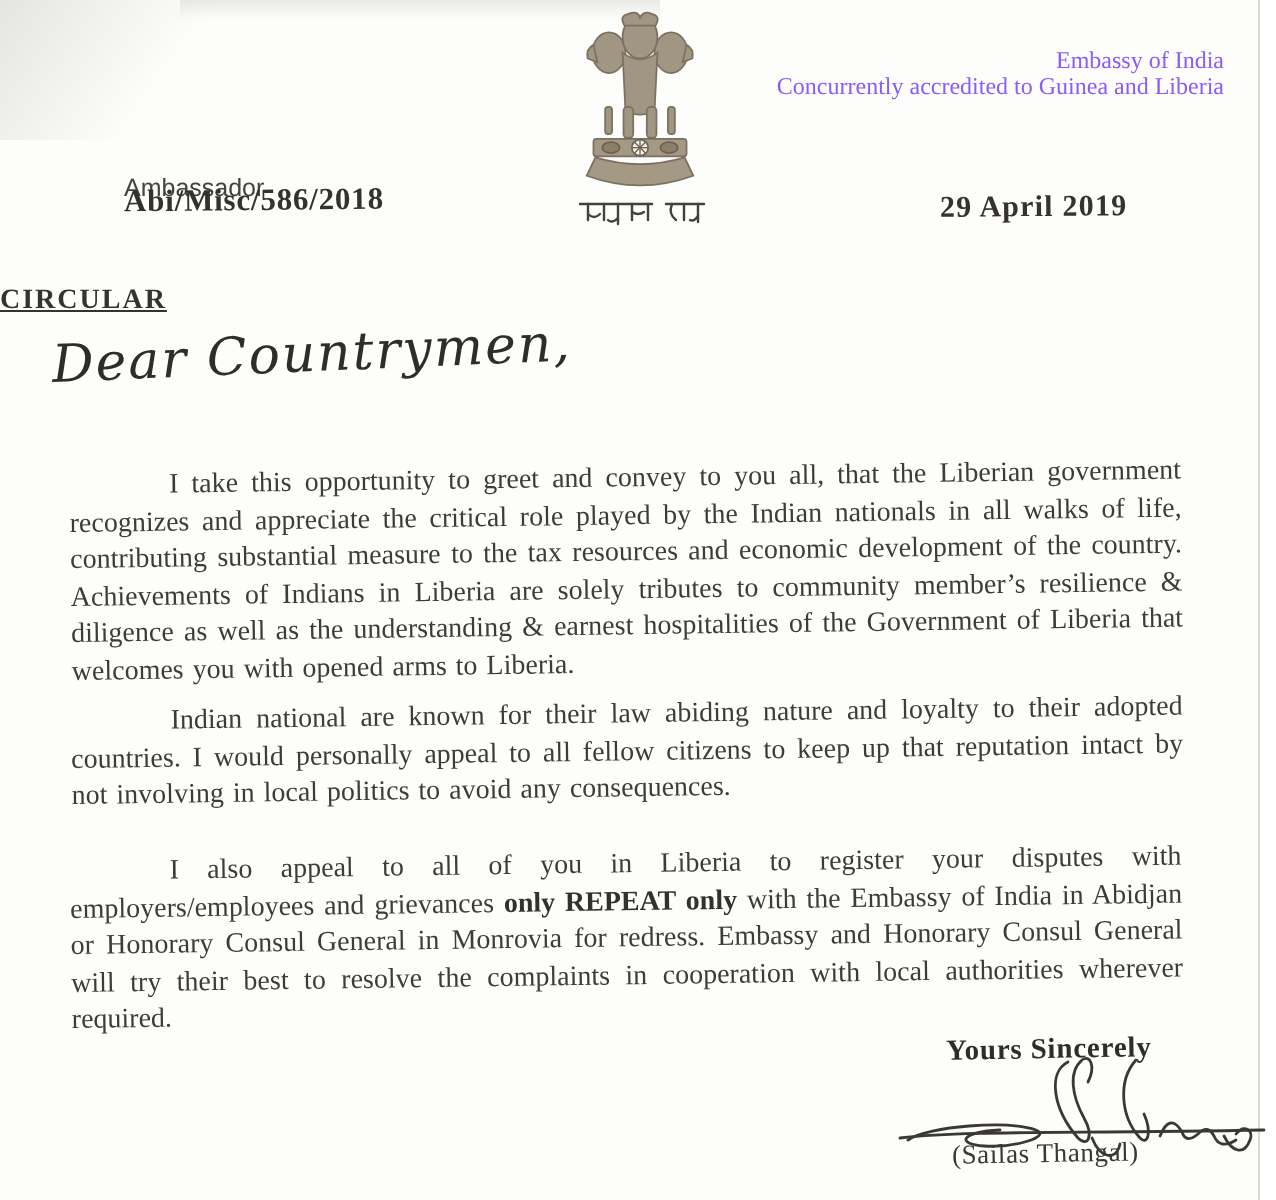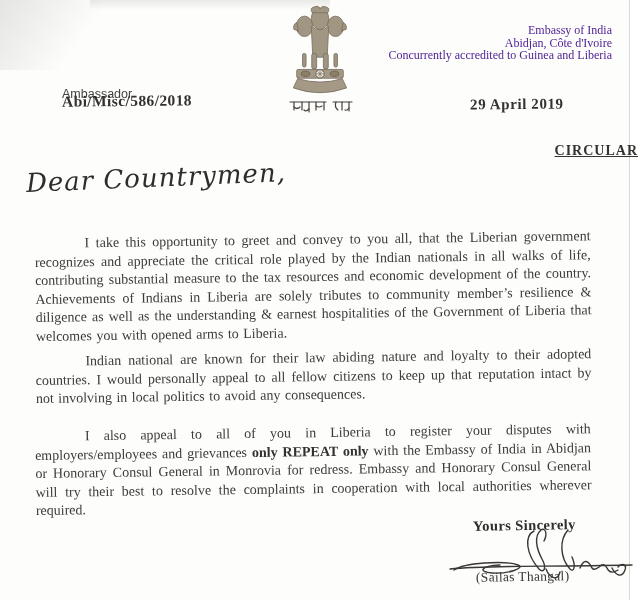--- a/index.html
+++ b/index.html
@@ -39,30 +39,30 @@
     left:62px;top:60px;
     font-family:"Liberation Sans", sans-serif;font-size:12.5px;color:#44423f;margin-top:27px;
   }
   .ref-number{
     left:62px;top:92px;
     font-weight:700;font-size:15.5px;color:#343230;letter-spacing:.4px;
     transform:rotate(-0.6deg);
   }
   .embassy-block{
     right:26px;top:24px;width:330px;
-    text-align:right;font-size:12px;line-height:12.6px;color:#4c1d95;
+    text-align:right;font-size:12px;line-height:12.6px;color:#8b5cf6;
   }
   .letter-date{
     left:470px;top:96px;
     font-weight:700;font-size:15px;color:#35322f;letter-spacing:.6px;
     transform:rotate(-0.5deg);
   }
   
   .heading-wrap{
-    left:0;top:141px;width:638px;text-align:right;
+    left:0;top:141px;width:638px;text-align:left;
   }
   .heading-wrap span{
     font-weight:700;font-size:14px;letter-spacing:1px;color:#35332f;
     text-decoration:underline;
   }
   .salutation{
     left:26px;top:168px;
     font-family:"DejaVu Serif", serif;font-style:italic;
     font-size:26px;color:#2f2d2a;
     transform:rotate(-2.4deg);transform-origin:left center;
@@ -161,21 +161,20 @@
         <path d="M47 3 q-2 5 2 8"></path>
         <line x1="53" y1="3" x2="53" y2="11"></line>
         <line x1="60" y1="3" x2="60" y2="12"></line>
         <path d="M60 9 q-2 3 -4 2"></path>
       </g>
     </svg>
   </div>
 
   <div class="abs embassy-block">
     <div>Embassy of India</div>
-    <div>Abidjan, Côte d'Ivoire</div>
     <div>Concurrently accredited to Guinea and Liberia</div>
   </div>
   <div class="abs letter-date">29 April 2019</div>
 
   <div class="abs heading-wrap">
     <span>CIRCULAR</span>
   </div>
 
   <div class="abs salutation">Dear Countrymen,</div>
 

